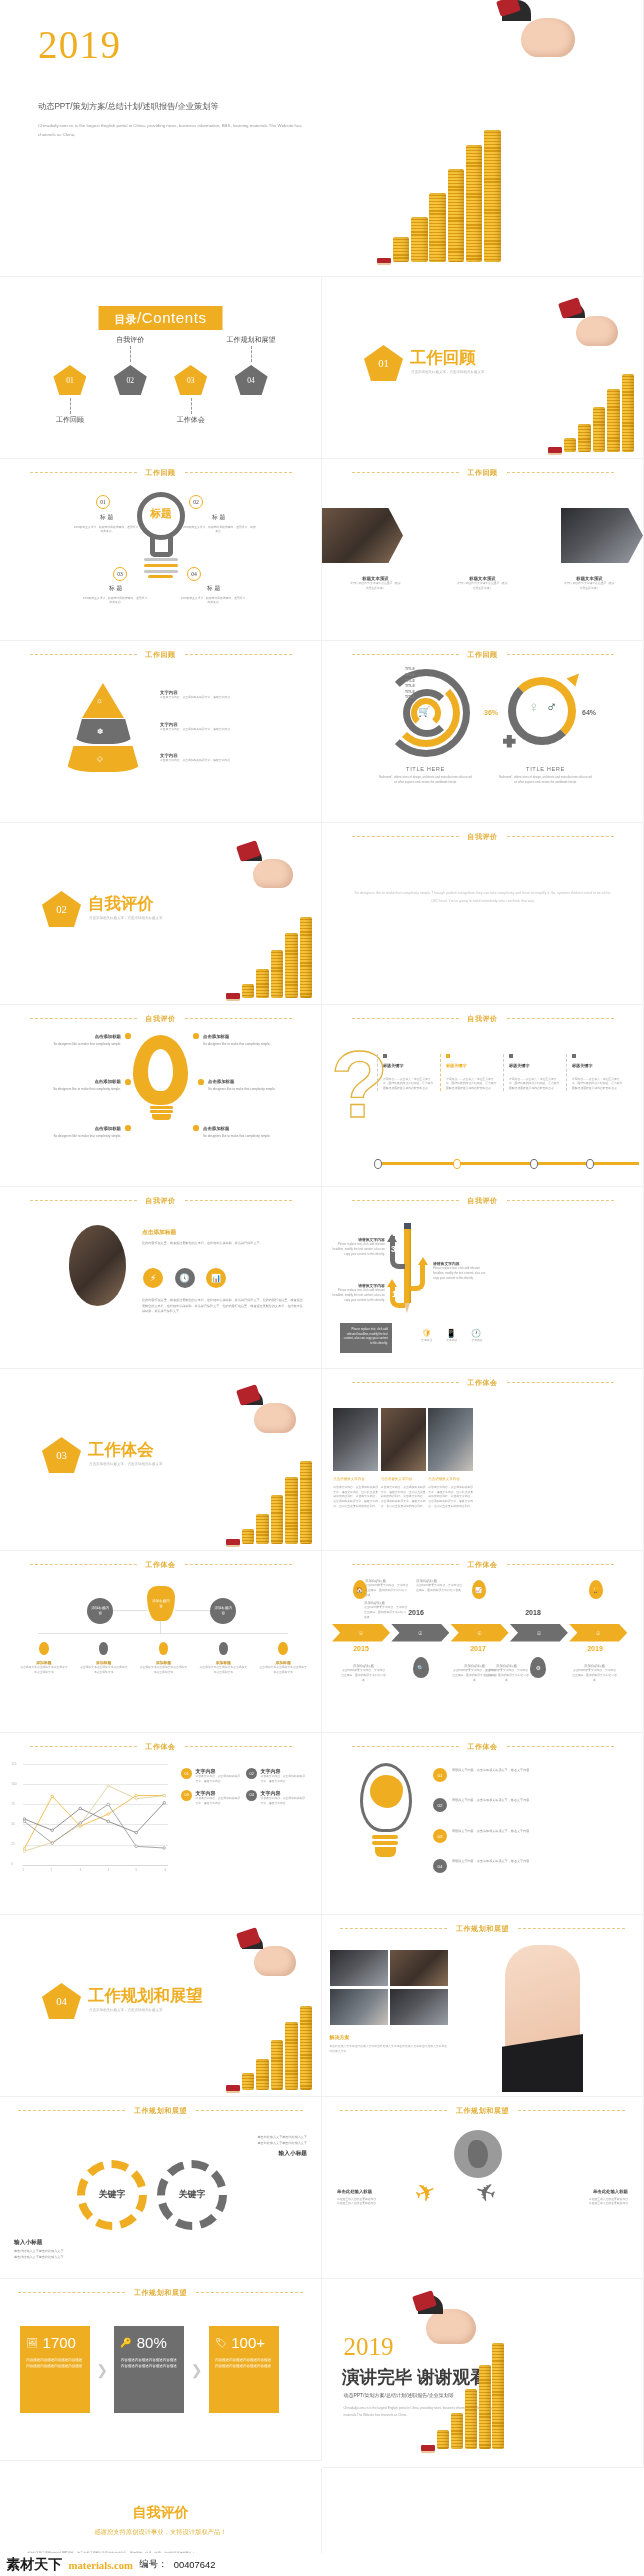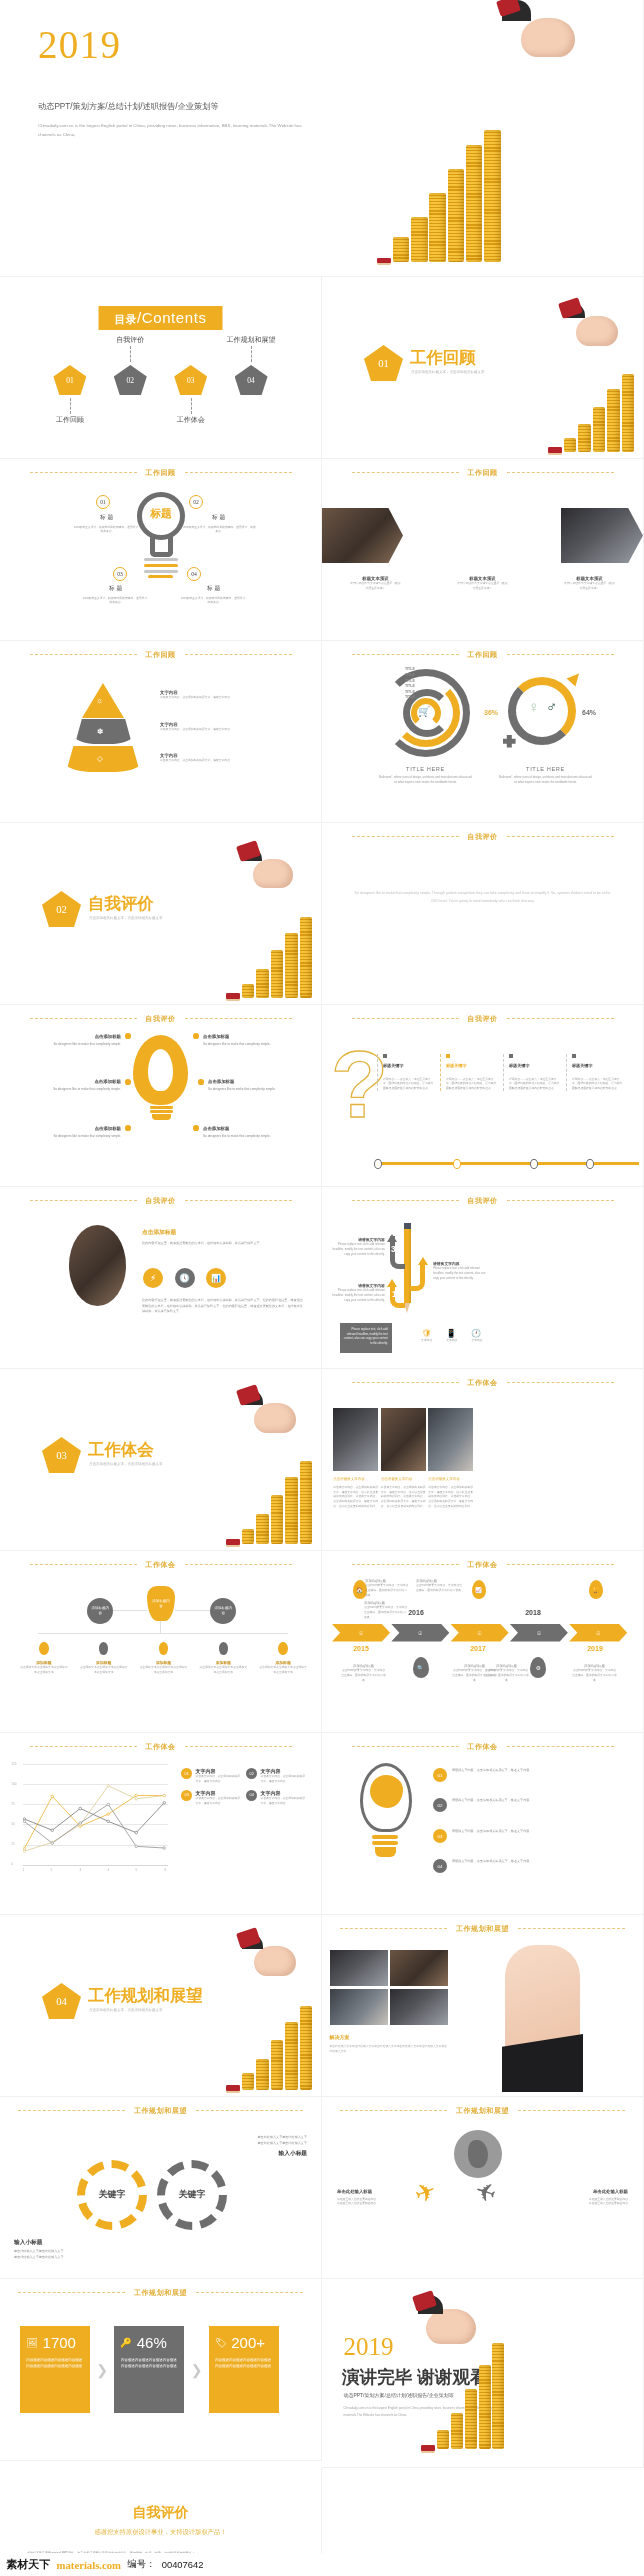--- a/index.html
+++ b/index.html
@@ -148,21 +148,21 @@
   .stat-card { width:70px; height:87px; padding:7.5px 6.3px; color:#fff; }
   .stat-num { font-size:15px; font-weight:300; }
   .stat-desc { font-size:3.5px; line-height:1.9; margin-top:6.3px; }
   .chev-sep { color:#c9c9c9; font-size:14px; align-self:center; }
 
   
   .footer {
     position:absolute; left:0; bottom:0; width:644px; height:22.6px;
     display:flex; align-items:center; padding-left:6.3px; gap:6.3px; background:#fff;
   }
-  .footer .fa { font-size:11px; font-weight:bold; color:#1a1a1a; }
+  .footer .fa { font-size:14px; font-weight:bold; color:#1a1a1a; }
   .footer .fb { font-size:10.7px; font-weight:bold; color:#EFAE22; font-family:"Liberation Serif",serif;}
   .footer .fc { font-size:9.4px; color:#1a1a1a; }
 </style>
 </head>
 <body>
 
 <div class="grid">
 
   <div class="slide hero">
     <div class="cover-year">2019</div>
@@ -859,29 +859,29 @@
         <div style="display:flex;align-items:center;gap:4.4px;">
           <span style="font-size:9.4px;">🖼</span>
           <span class="stat-num">1700</span>
         </div>
         <div class="stat-desc">内容描述内容描述内容描述内容描述内容描述内容描述内容描述内容描述</div>
       </div>
       <div class="chev-sep">❯</div>
       <div class="stat-card bg-grey">
         <div style="display:flex;align-items:center;gap:4.4px;">
           <span style="font-size:9.4px;">🔑</span>
-          <span class="stat-num">46%</span>
+          <span class="stat-num">80%</span>
         </div>
         <div class="stat-desc">内容描述内容描述内容描述内容描述内容描述内容描述内容描述内容描述</div>
       </div>
       <div class="chev-sep">❯</div>
       <div class="stat-card bg-amber">
         <div style="display:flex;align-items:center;gap:4.4px;">
           <span style="font-size:9.4px;">🏷</span>
-          <span class="stat-num">200+</span>
+          <span class="stat-num">100+</span>
         </div>
         <div class="stat-desc">内容描述内容描述内容描述内容描述内容描述内容描述内容描述内容描述</div>
       </div>
     </div>
   </div>
 
   <div class="slide tall">
     <div style="position:absolute;left:21.4px;top:55px;font-family:'Liberation Serif',serif;font-size:25px;color:#EFAE22;line-height:1;">2019</div>
     <div style="position:absolute;left:20px;top:86px;font-size:17.6px;font-weight:bold;color:#3b3b3b;">演讲完毕  谢谢观看</div>
     <div style="position:absolute;left:21.4px;top:113px;font-size:5px;color:#555;">动态PPT/策划方案/总结计划/述职报告/企业策划等</div>

